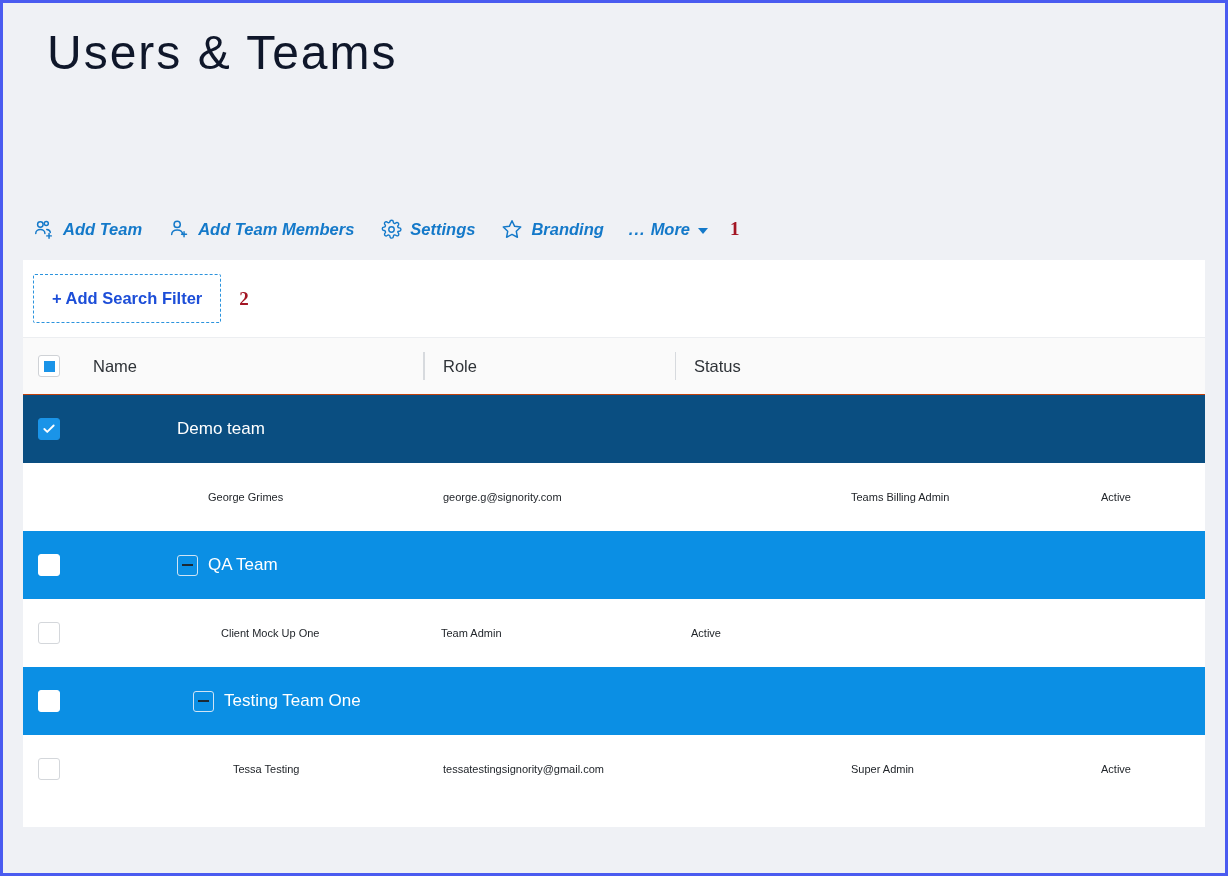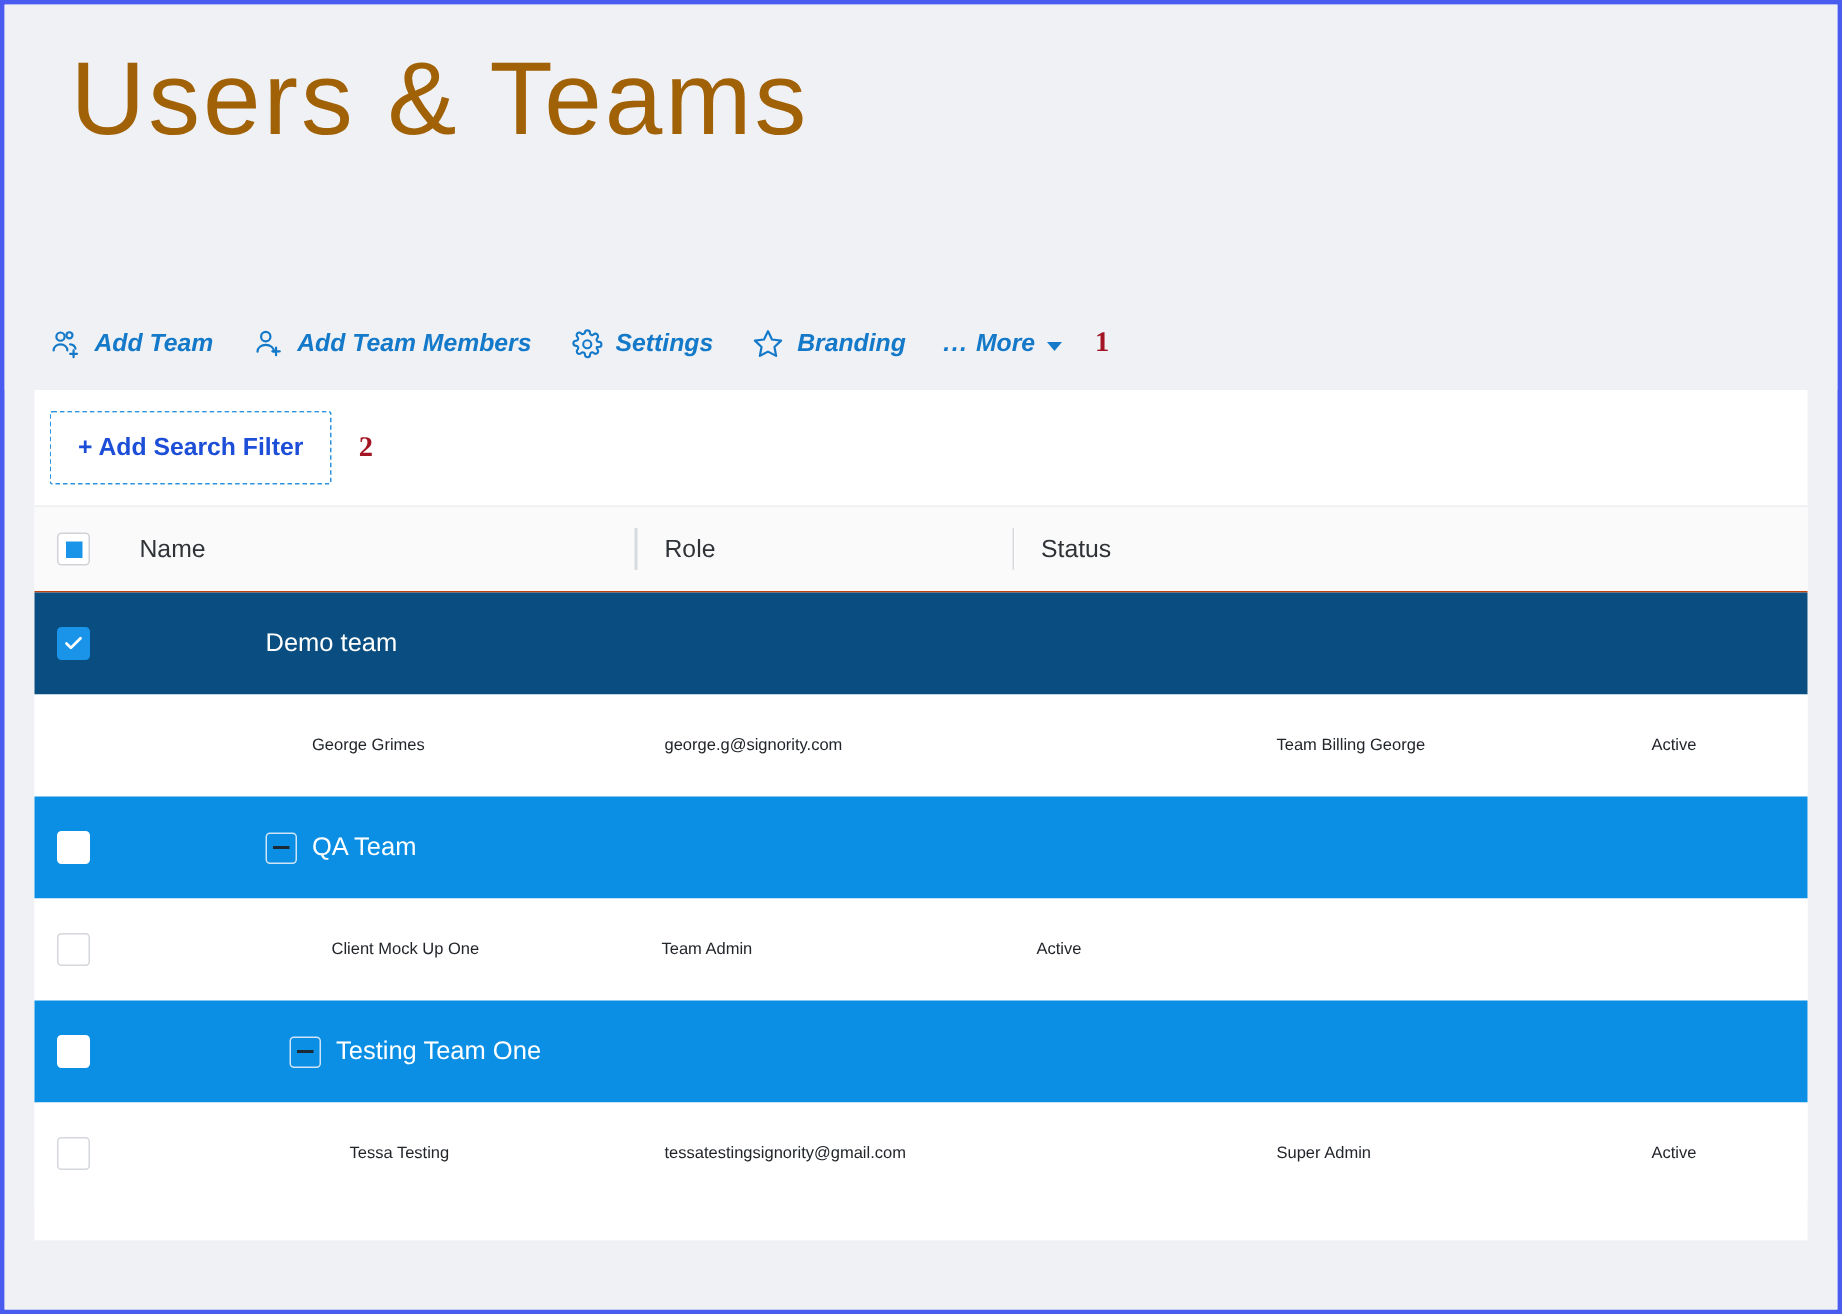--- a/index.html
+++ b/index.html
@@ -23,23 +23,23 @@
   
   .page-header {
     height: 195px;
     background: #eff1f5;
     padding-left: 44px;
     display: flex;
     align-items: flex-start;
   }
   .page-title {
     margin-top: 20px;
-    font-size: 69px;
+    font-size: 48px;
     font-weight: 100;
-    color: #a16207;
+    color: #0f172a;
     letter-spacing: 2px;
     line-height: 1.25;
     white-space: nowrap;
   }
 
   
   .toolbar {
     height: 62px;
     background: #eff1f5;
     display: flex;
@@ -301,21 +301,21 @@
             </svg>
         </span>
       </div>
       <div class="team-label indent-1">Demo team</div>
     </div>
 
     <div class="row member-row">
       <div class="c-check"></div>
       <div class="c-name cell-text m-name-1">George Grimes</div>
       <div class="c-email cell-text">george.g@signority.com</div>
-      <div class="c-role cell-text">Team Billing George</div>
+      <div class="c-role cell-text">Teams Billing Admin</div>
       <div class="c-status cell-text">Active</div>
     </div>
 
     <div class="row team-row-blue">
       <div class="c-check">
         <span class="cb cb-empty-white"></span>
       </div>
       <div class="team-label indent-1">
         <span class="collapse-box">
             <i></i>

